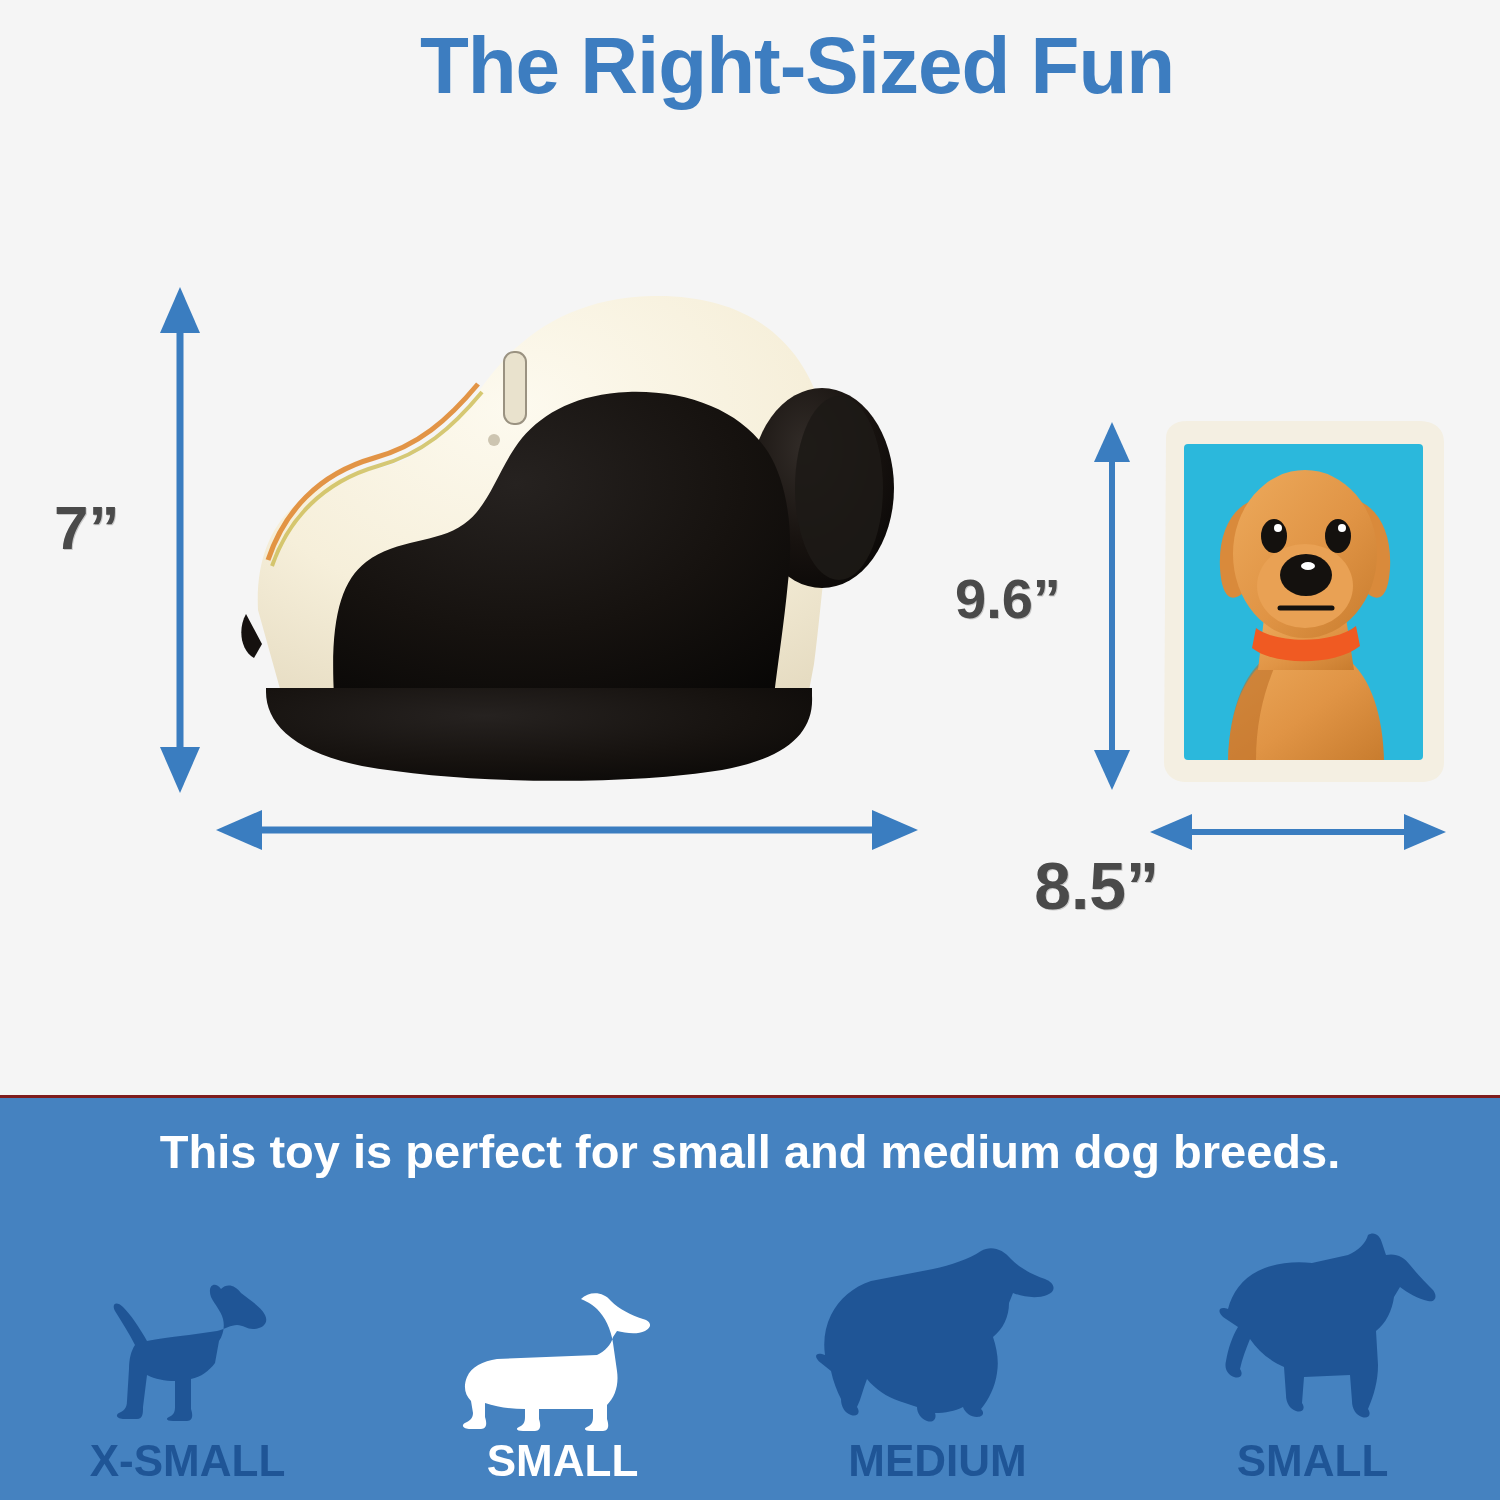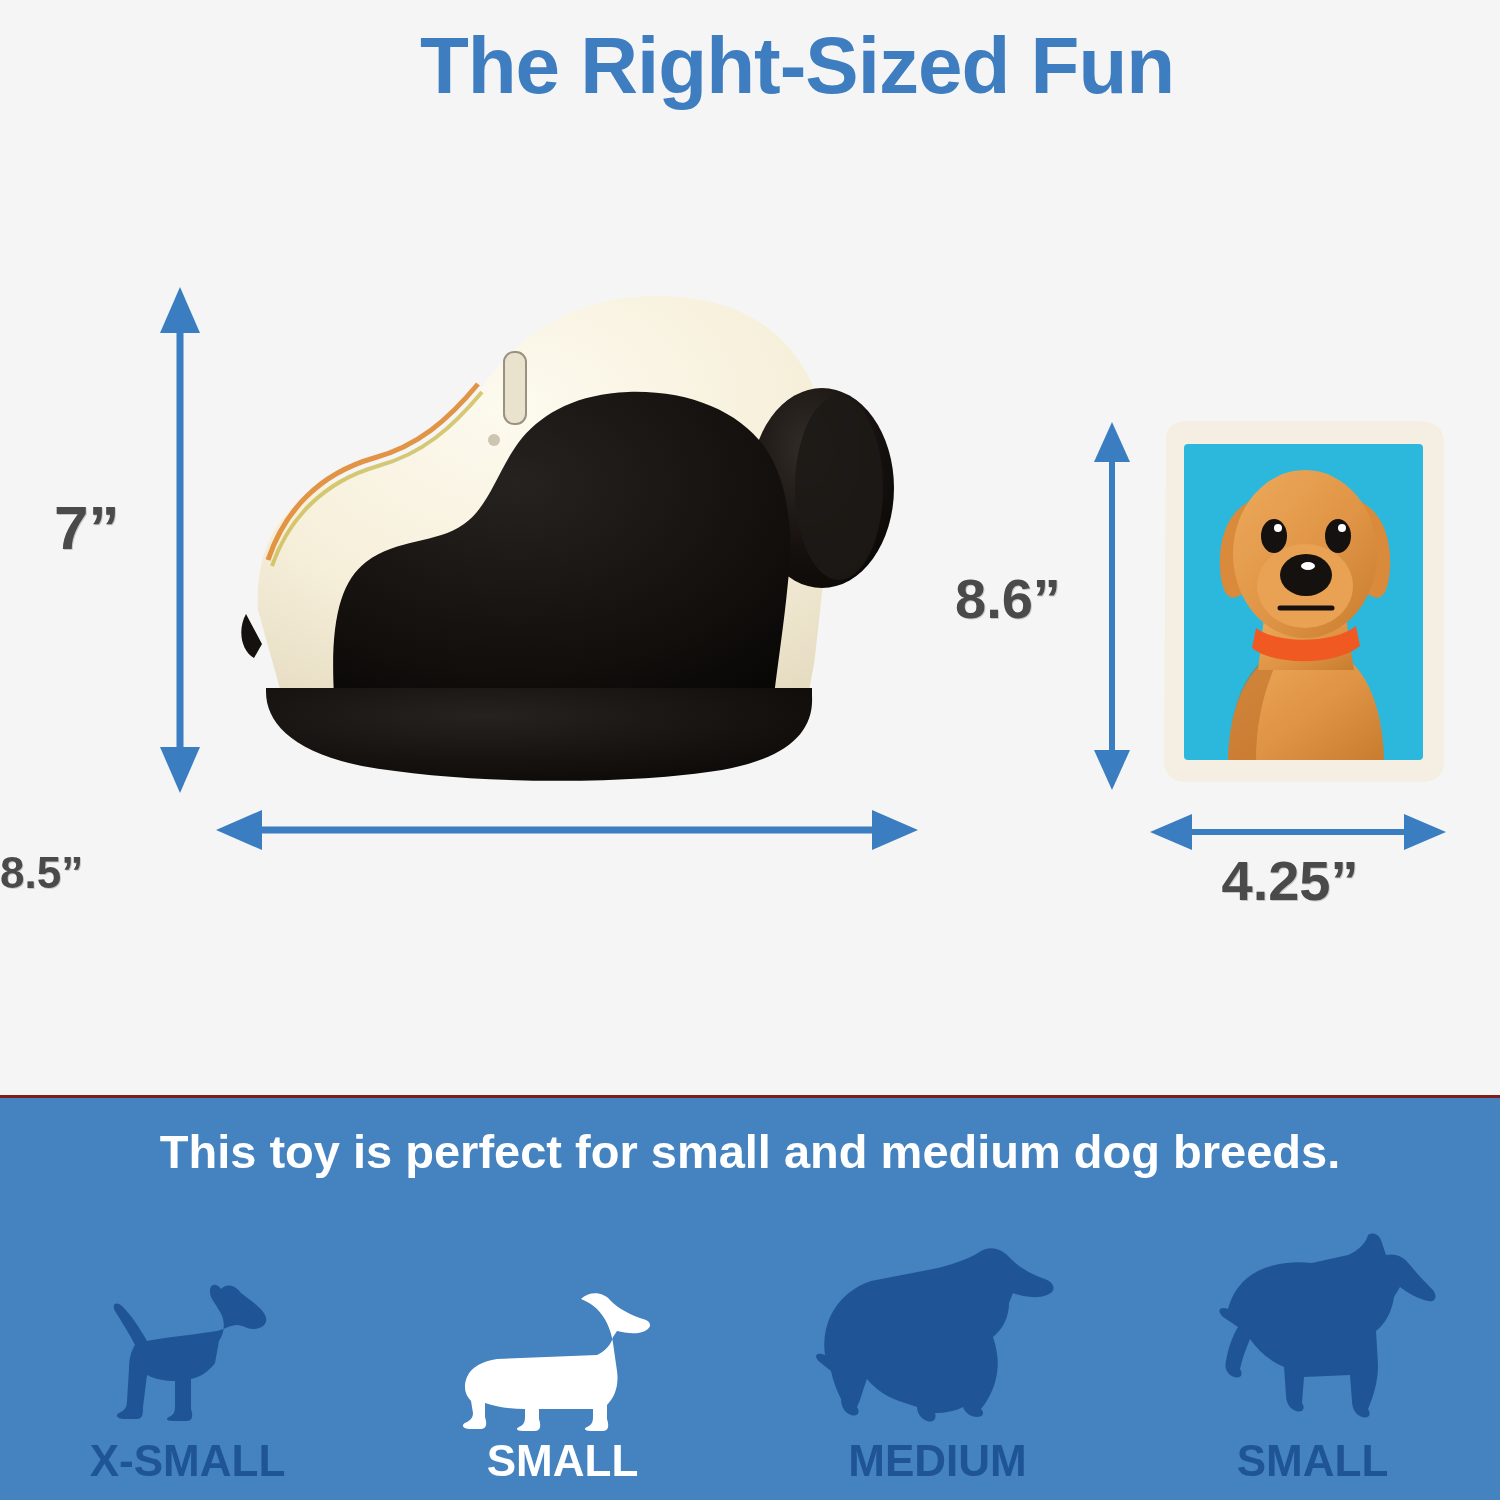--- a/index.html
+++ b/index.html
@@ -73,22 +73,23 @@
   #dim-height-main-arrow { left: 158px; top: 285px; }
   #dim-height-main-label {
     left: 54px; top: 492px;
     font-size: 62px;
   }
 
   #dim-width-main-arrow { left: 214px; top: 808px; }
   #dim-width-main-label {
     left: 0px; top: 848px;
     width: 1140px;
-    text-align: left;
-    font-size: 44px;
+    text-align: right;
+    font-size: 66px;
+    padding-left: 19px;
   }
 
   #dim-height-portrait-arrow { left: 1090px; top: 420px; }
   #dim-height-portrait-label {
     left: 955px; top: 566px;
     font-size: 56px;
   }
 
   #dim-width-portrait-arrow { left: 1148px; top: 810px; }
   #dim-width-portrait-label {
@@ -278,28 +279,27 @@
       <polygon points="2,22 48,2 48,42" fill="#3a7dc0"></polygon>
       <polygon points="704,22 658,2 658,42" fill="#3a7dc0"></polygon>
     </svg>
     <div id="dim-width-main-label" class="dim-label">8.5”</div>
 
     <svg id="dim-height-portrait-arrow" class="dim-arrow" width="44" height="372" viewBox="0 0 44 372">
       <line x1="22" y1="32" x2="22" y2="340" stroke="#3a7dc0" stroke-width="6"></line>
       <polygon points="22,2 40,42 4,42" fill="#3a7dc0"></polygon>
       <polygon points="22,370 40,330 4,330" fill="#3a7dc0"></polygon>
     </svg>
-    <div id="dim-height-portrait-label" class="dim-label">8.6”</div>
+    <div id="dim-height-portrait-label" class="dim-label">9.6”</div>
 
     <svg id="dim-width-portrait-arrow" class="dim-arrow" width="300" height="44" viewBox="0 0 300 44">
       <line x1="34" y1="22" x2="266" y2="22" stroke="#3a7dc0" stroke-width="6"></line>
       <polygon points="2,22 44,4 44,40" fill="#3a7dc0"></polygon>
       <polygon points="298,22 256,4 256,40" fill="#3a7dc0"></polygon>
     </svg>
-    <div id="dim-width-portrait-label" class="dim-label">4.25”</div>
 
   </div>
 
   <div id="size-banner">
 
     <div id="banner-headline">This toy is perfect for small and medium dog breeds.</div>
 
     <div id="size-row">
 
       <div class="size-item">

